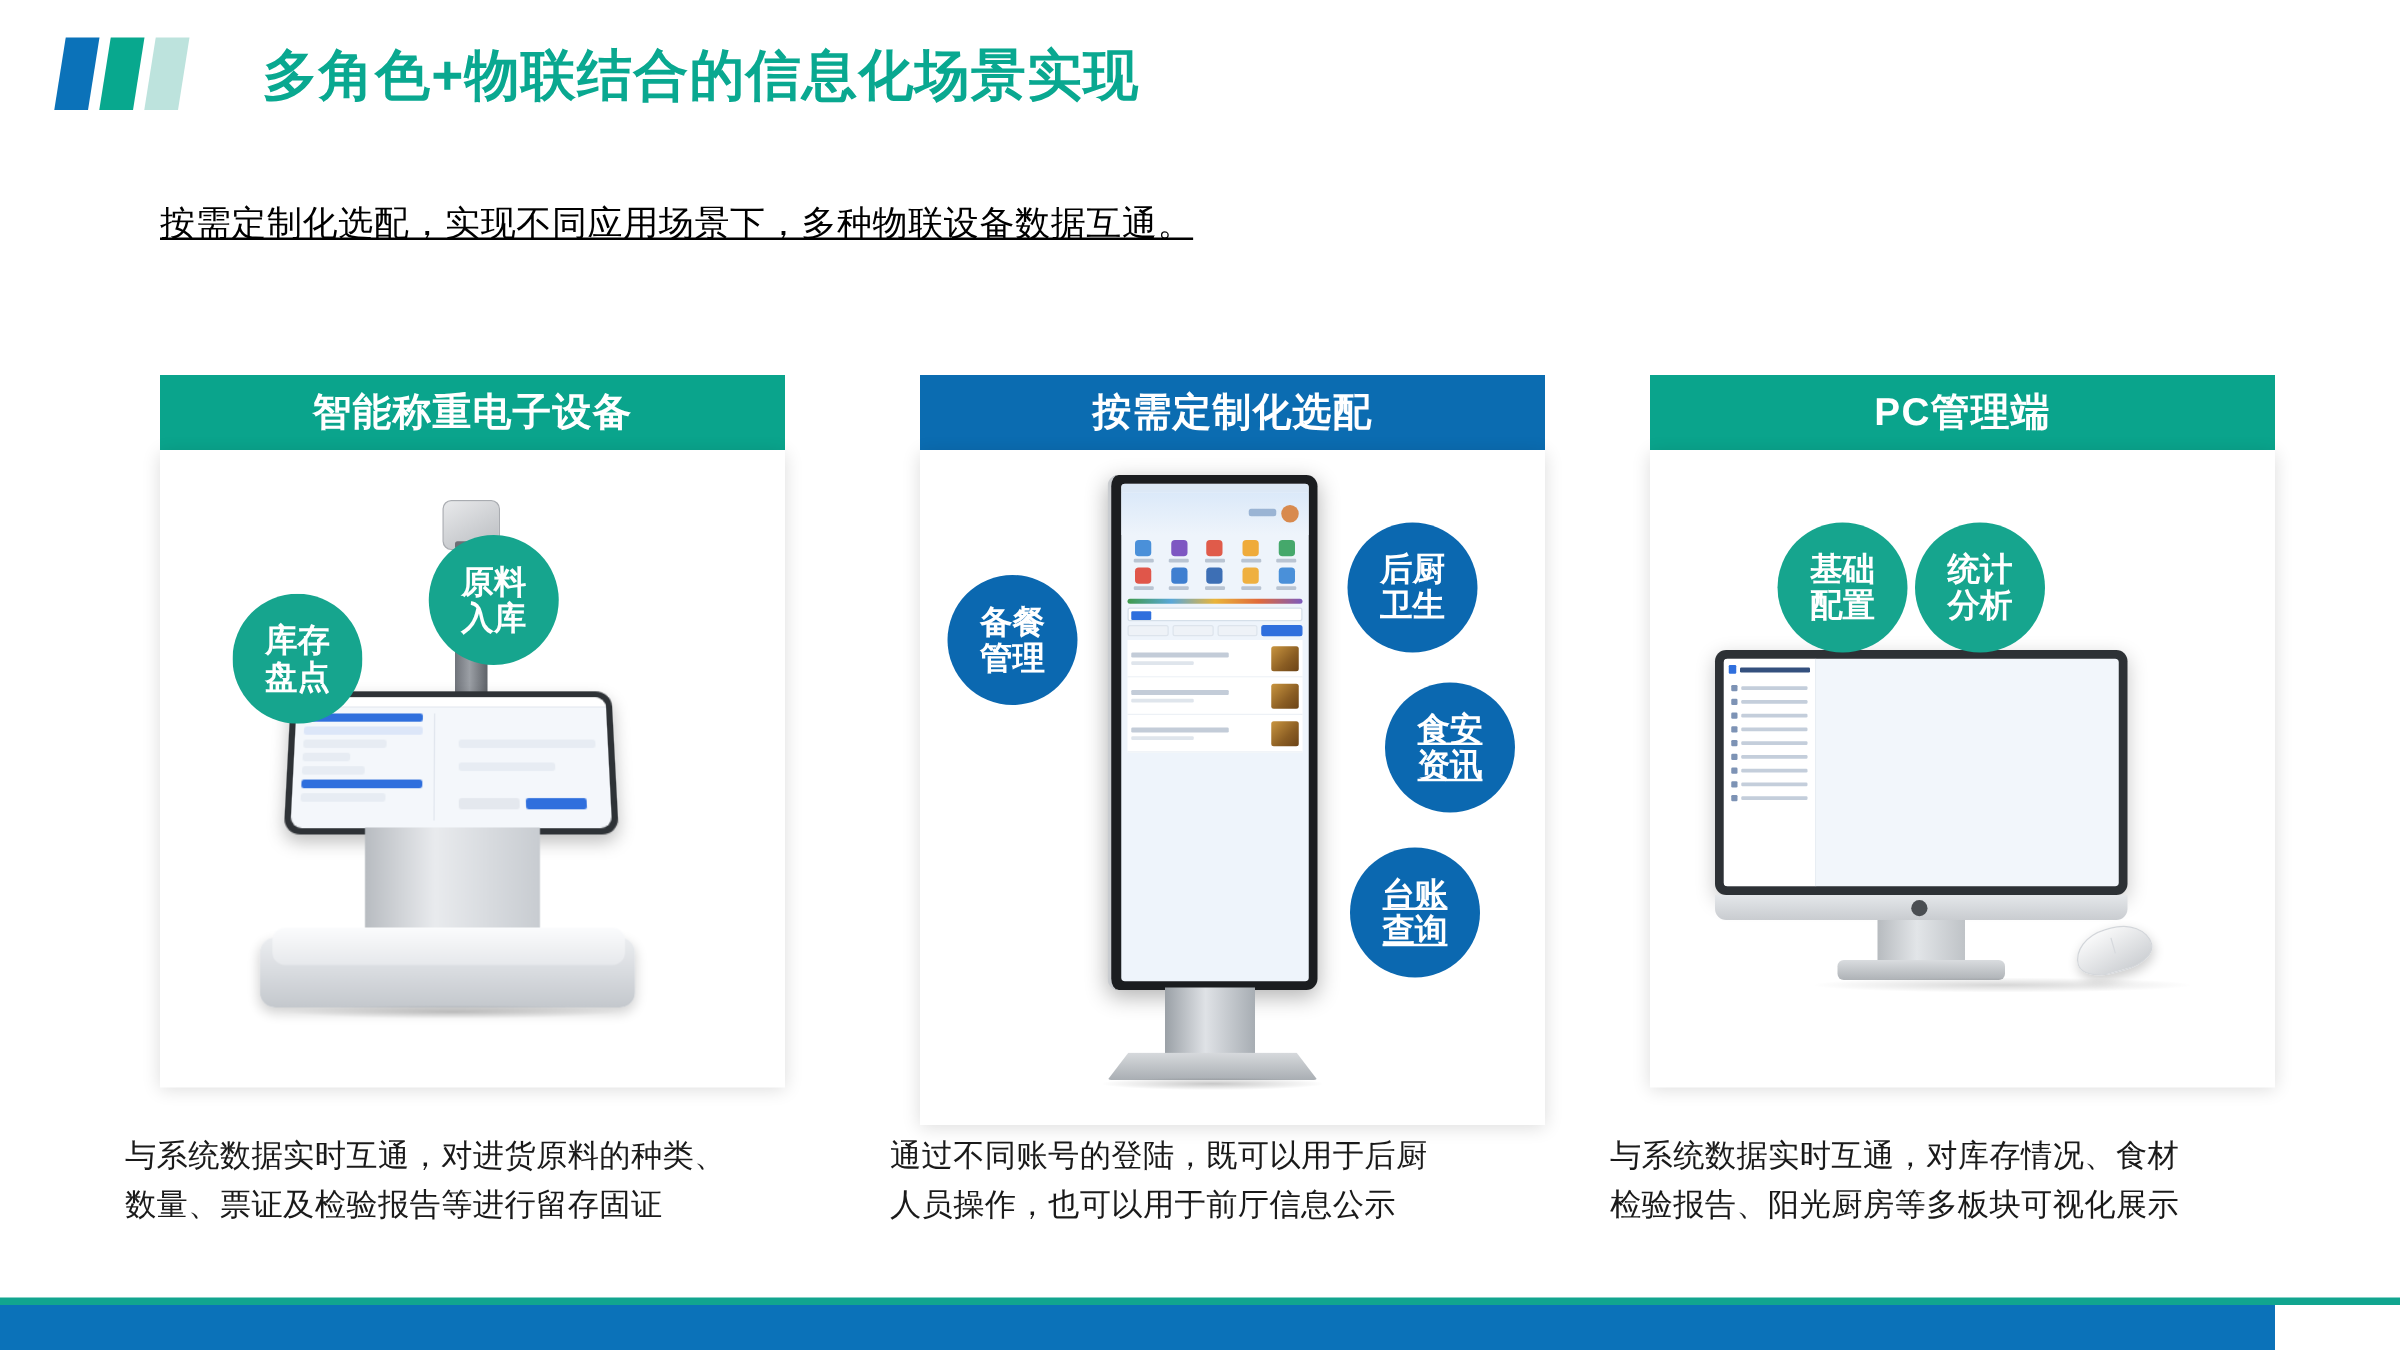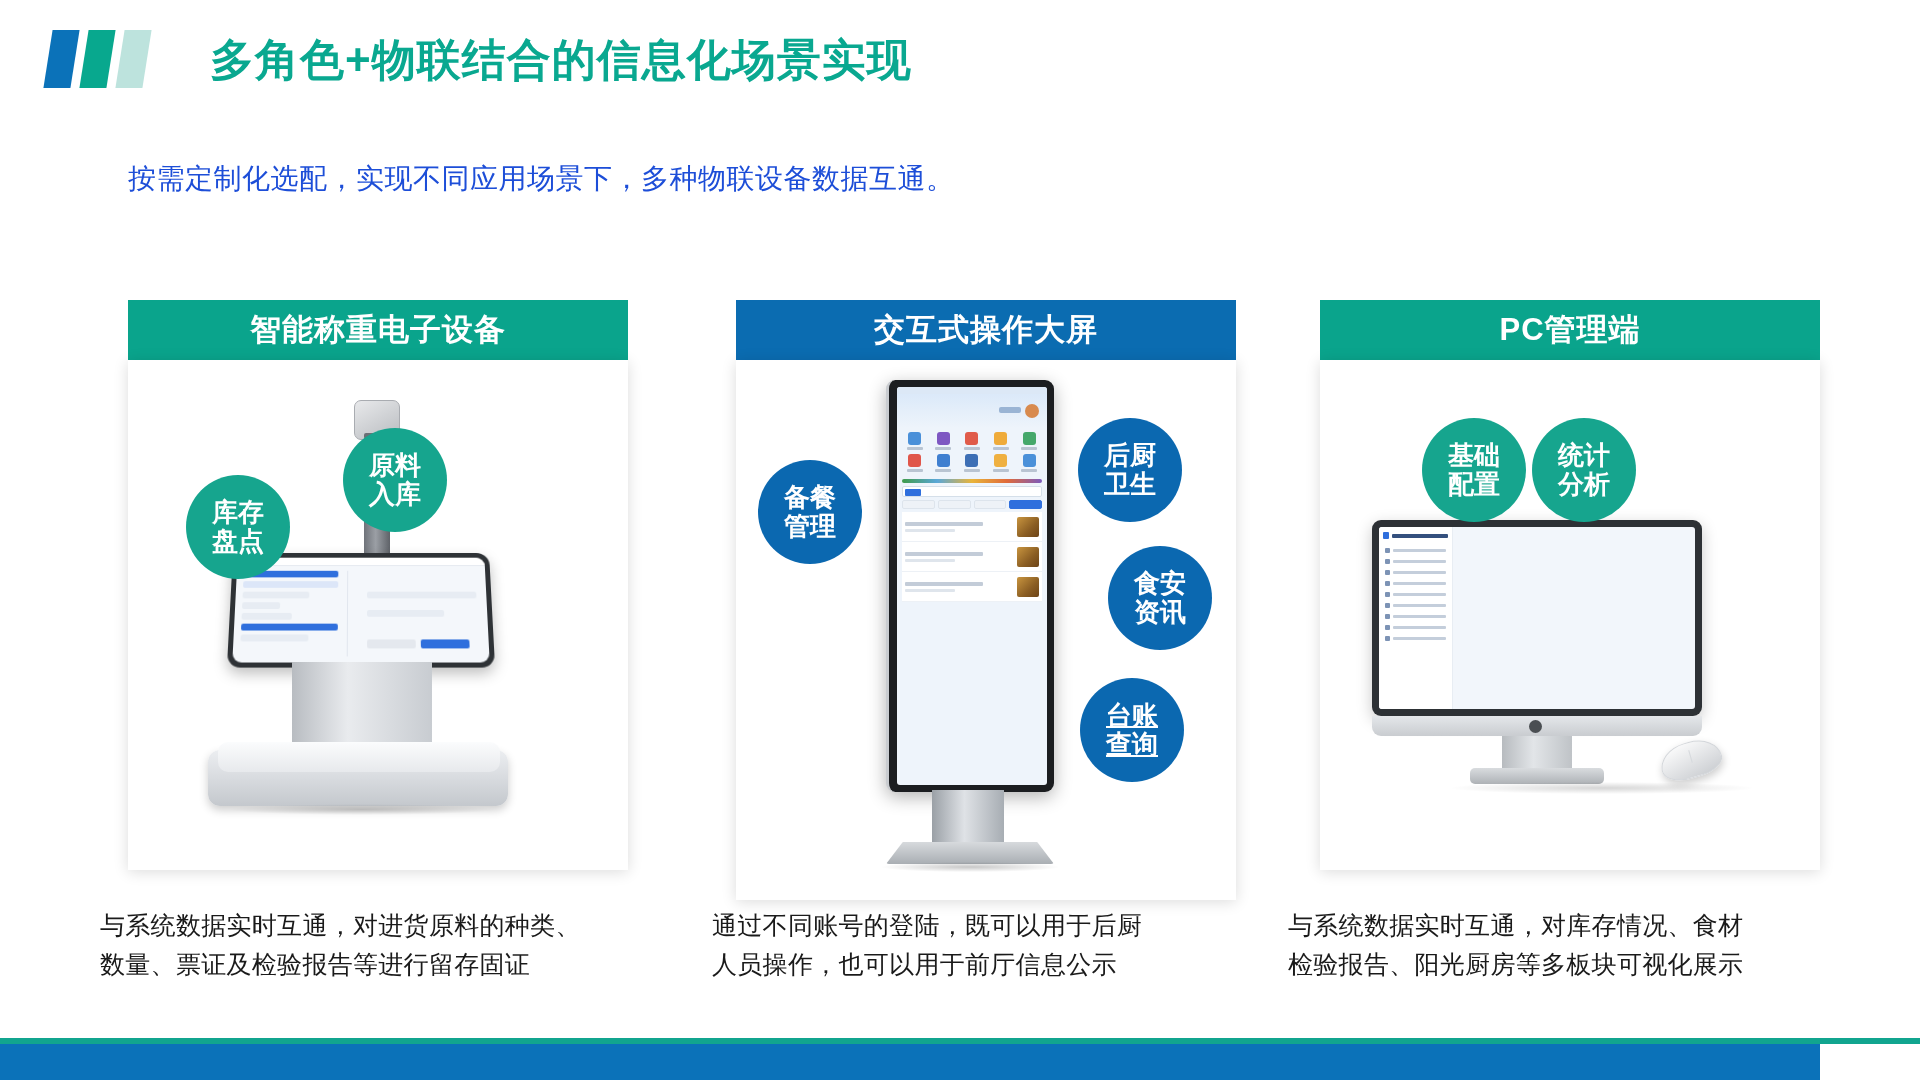--- a/index.html
+++ b/index.html
@@ -29,22 +29,23 @@
   .logo-mark { position:absolute; left:22px; top:0; width:128px; height:58px; }
   .logo-text {
     position:absolute; left:0; top:58px; width:170px;
     text-align:center; font-size:21px; font-weight:bold;
     color:#0b72b9; letter-spacing:3px;
   }
 
   
   .subtitle {
     position:absolute; left:128px; top:160px;
-    font-size:28px; color:#1d4ed8; letter-spacing:0.5px;
+    font-size:28px; color:#000000; letter-spacing:0.5px;
     white-space:nowrap;
+    text-decoration:underline;
   }
 
   
   .cards { position:absolute; left:0; top:300px; width:1920px; height:620px; }
   .card { position:absolute; top:0; width:500px; }
   .card.c1 { left:128px; }
   .card.c2 { left:736px; }
   .card.c3 { left:1320px; }
 
   .card-head {
@@ -73,21 +74,21 @@
   .badge span { display:block; }
 
   
   .b-kucun   { left:58px;  top:115px; width:104px; height:104px; font-size:26px; }
   .b-yuanliao{ left:215px; top:68px;  width:104px; height:104px; font-size:26px; }
 
   
   .b-beican  { left:22px;  top:100px; width:104px; height:104px; font-size:26px; }
   .b-yongcan { left:6px;   top:228px; width:104px; height:104px; font-size:26px; }
   .b-houchu  { left:342px; top:58px;  width:104px; height:104px; font-size:26px; }
-  .b-shian   { left:372px; top:186px; width:104px; height:104px; font-size:26px; }
+  .b-shian   { left:372px; top:186px; width:104px; height:104px; font-size:26px;text-decoration:underline; }
   .b-taizhang{ left:344px; top:318px; width:104px; height:104px; font-size:26px;text-decoration:underline; }
 
   
   .b-jichu   { left:102px;  top:58px;  width:104px; height:104px; font-size:26px; }
   .b-tongji  { left:212px; top:58px;  width:104px; height:104px; font-size:26px; }
 
   
   .scale { position:absolute; left:60px; top:40px; width:380px; height:430px; }
   .scale .cam-head {
     position:absolute; left:166px; top:0; width:46px; height:40px;
@@ -366,21 +367,21 @@
         <span>盘点</span>
       </div>
       <div class="badge teal b-yuanliao">
         <span>原料</span>
         <span>入库</span>
       </div>
     </div>
   </div>
 
   <div class="card c2">
-    <div class="card-head">交互式操作大屏</div>
+    <div class="card-head">按需定制化选配</div>
     <div class="card-body">
 
       <div class="kiosk">
         <div class="frame">
           <div class="screen">
             <div class="k-status"></div>
             <div class="k-hero">
               <div class="lbl"></div>
               <div class="av"></div>
             </div>

